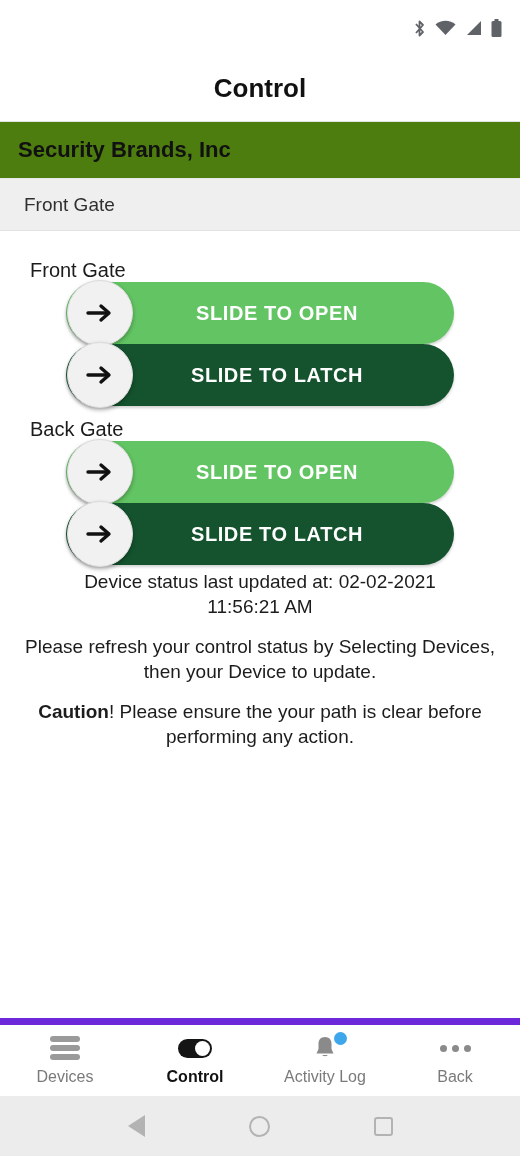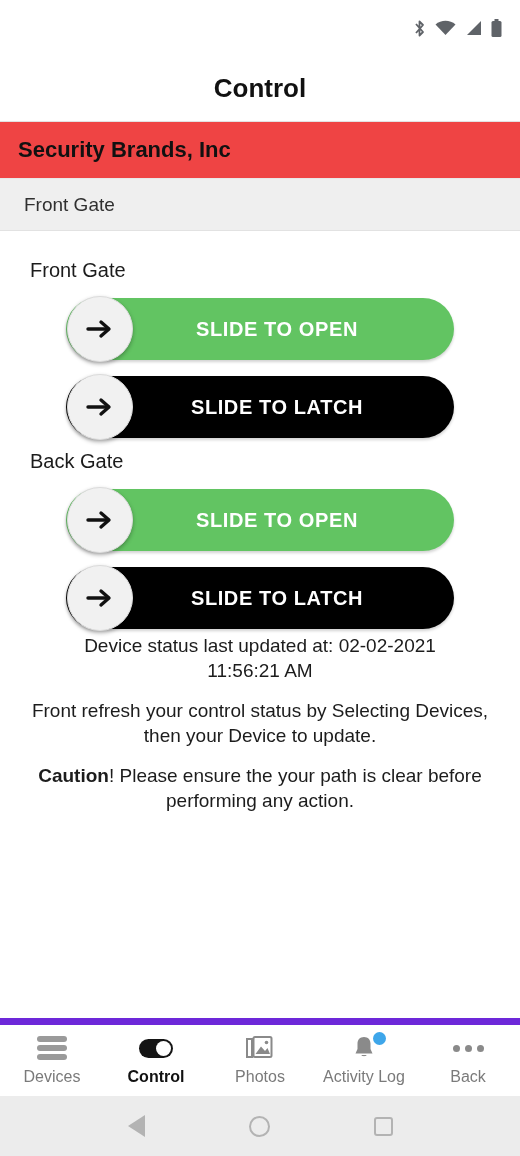--- a/index.html
+++ b/index.html
@@ -41,21 +41,21 @@
     background: #ffffff;
     border-bottom: 1px solid #e2e2e2;
   }
   .title { font-size: 26px; font-weight: bold; color: #111; }
 
   
   .company {
     flex: 0 0 57px;
     display: flex; align-items: center;
     padding: 0 18px;
-    background: #ef4444;
+    background: #4d7c0f;
     border-bottom: 1px solid #e8e8e8;
   }
   .company-name { font-size: 22px; font-weight: bold; color: #111; }
 
   
   .band {
     flex: 0 0 52px;
     display: flex; align-items: center;
     padding: 0 24px;
     background: #efefef;
@@ -69,30 +69,30 @@
     background: #ffffff;
     padding-top: 16px;
     overflow: hidden;
   }
   .gate-label {
     font-size: 20px; color: #1c1c1c;
     padding: 12px 0 0 30px;
   }
 
   
-  .slider-wrap { display: flex; justify-content: center; margin-top: 16px; }
+  .slider-wrap { display: flex; justify-content: center; }
   .slider {
     position: relative;
     width: 388px; height: 62px;
     border-radius: 31px;
     display: flex; align-items: center; justify-content: center;
     box-shadow: 0 2px 3px rgba(0,0,0,0.18);
   }
   .slider.green { background: #62c462; }
-  .slider.dark  { background: #000000; }
+  .slider.dark  { background: #14532d; }
   .slider-label {
     font-size: 20px; font-weight: bold; color: #ffffff;
     letter-spacing: .6px;
     margin-left: 34px;
   }
   .knob {
     position: absolute; left: 1px; top: -2px;
     width: 66px; height: 66px; border-radius: 50%;
     background: #f1f1f1;
     border: 1px solid #dcdcdc;
@@ -255,21 +255,21 @@
             <path d="M15 4 L23 11 L15 18" fill="none" stroke="#111" stroke-width="3.4" stroke-linecap="round" stroke-linejoin="round"></path>
           </svg>
         </div>
         <div class="slider-label">SLIDE TO LATCH</div>
       </div>
     </div>
 
     <div class="info">
       <div class="info-line">Device status last updated at: 02-02-2021</div>
       <div class="info-line">11:56:21 AM</div>
-      <div class="info-line info-block">Front refresh your control status by Selecting Devices, then your Device to update.</div>
+      <div class="info-line info-block">Please refresh your control status by Selecting Devices, then your Device to update.</div>
       <div class="info-line info-block"><span class="caution-word">Caution</span><span>! Please ensure the your path is clear before performing any action.</span></div>
     </div>
 
   </div>
 
   <div class="tabbar">
 
     <div class="tab">
       <div class="tab-icon">
         <div class="bars">
@@ -281,31 +281,20 @@
       <div class="tab-label">Devices</div>
     </div>
 
     <div class="tab active">
       <div class="tab-icon">
         <div class="toggle"></div>
       </div>
       <div class="tab-label">Control</div>
     </div>
 
-    <div class="tab">
-      <div class="tab-icon">
-        <svg width="28" height="26" viewBox="0 0 28 26">
-          <rect x="1" y="4" width="5" height="18" fill="none" stroke="#8a8a8a" stroke-width="2"></rect>
-          <rect x="7.5" y="2" width="18" height="20" rx="1.5" fill="none" stroke="#8a8a8a" stroke-width="2"></rect>
-          <path d="M9.5 19 L15 11.5 L19 16 L21.5 13 L24 19 Z" fill="#8a8a8a"></path>
-          <circle cx="20.5" cy="7.5" r="1.8" fill="#8a8a8a"></circle>
-        </svg>
-      </div>
-      <div class="tab-label">Photos</div>
-    </div>
 
     <div class="tab">
       <div class="tab-icon">
         <svg width="26" height="26" viewBox="0 0 26 26">
           <path d="M13 2 C9 2 6.5 4.8 6.5 8.6 V14 L4.5 18.5 H21.5 L19.5 14 V8.6 C19.5 4.8 17 2 13 2 Z" fill="#8a8a8a"></path>
           <path d="M10.3 20 C11 21.6 15 21.6 15.7 20 Z" fill="#8a8a8a"></path>
         </svg>
         <div class="badge-dot"></div>
       </div>
       <div class="tab-label">Activity Log</div>

